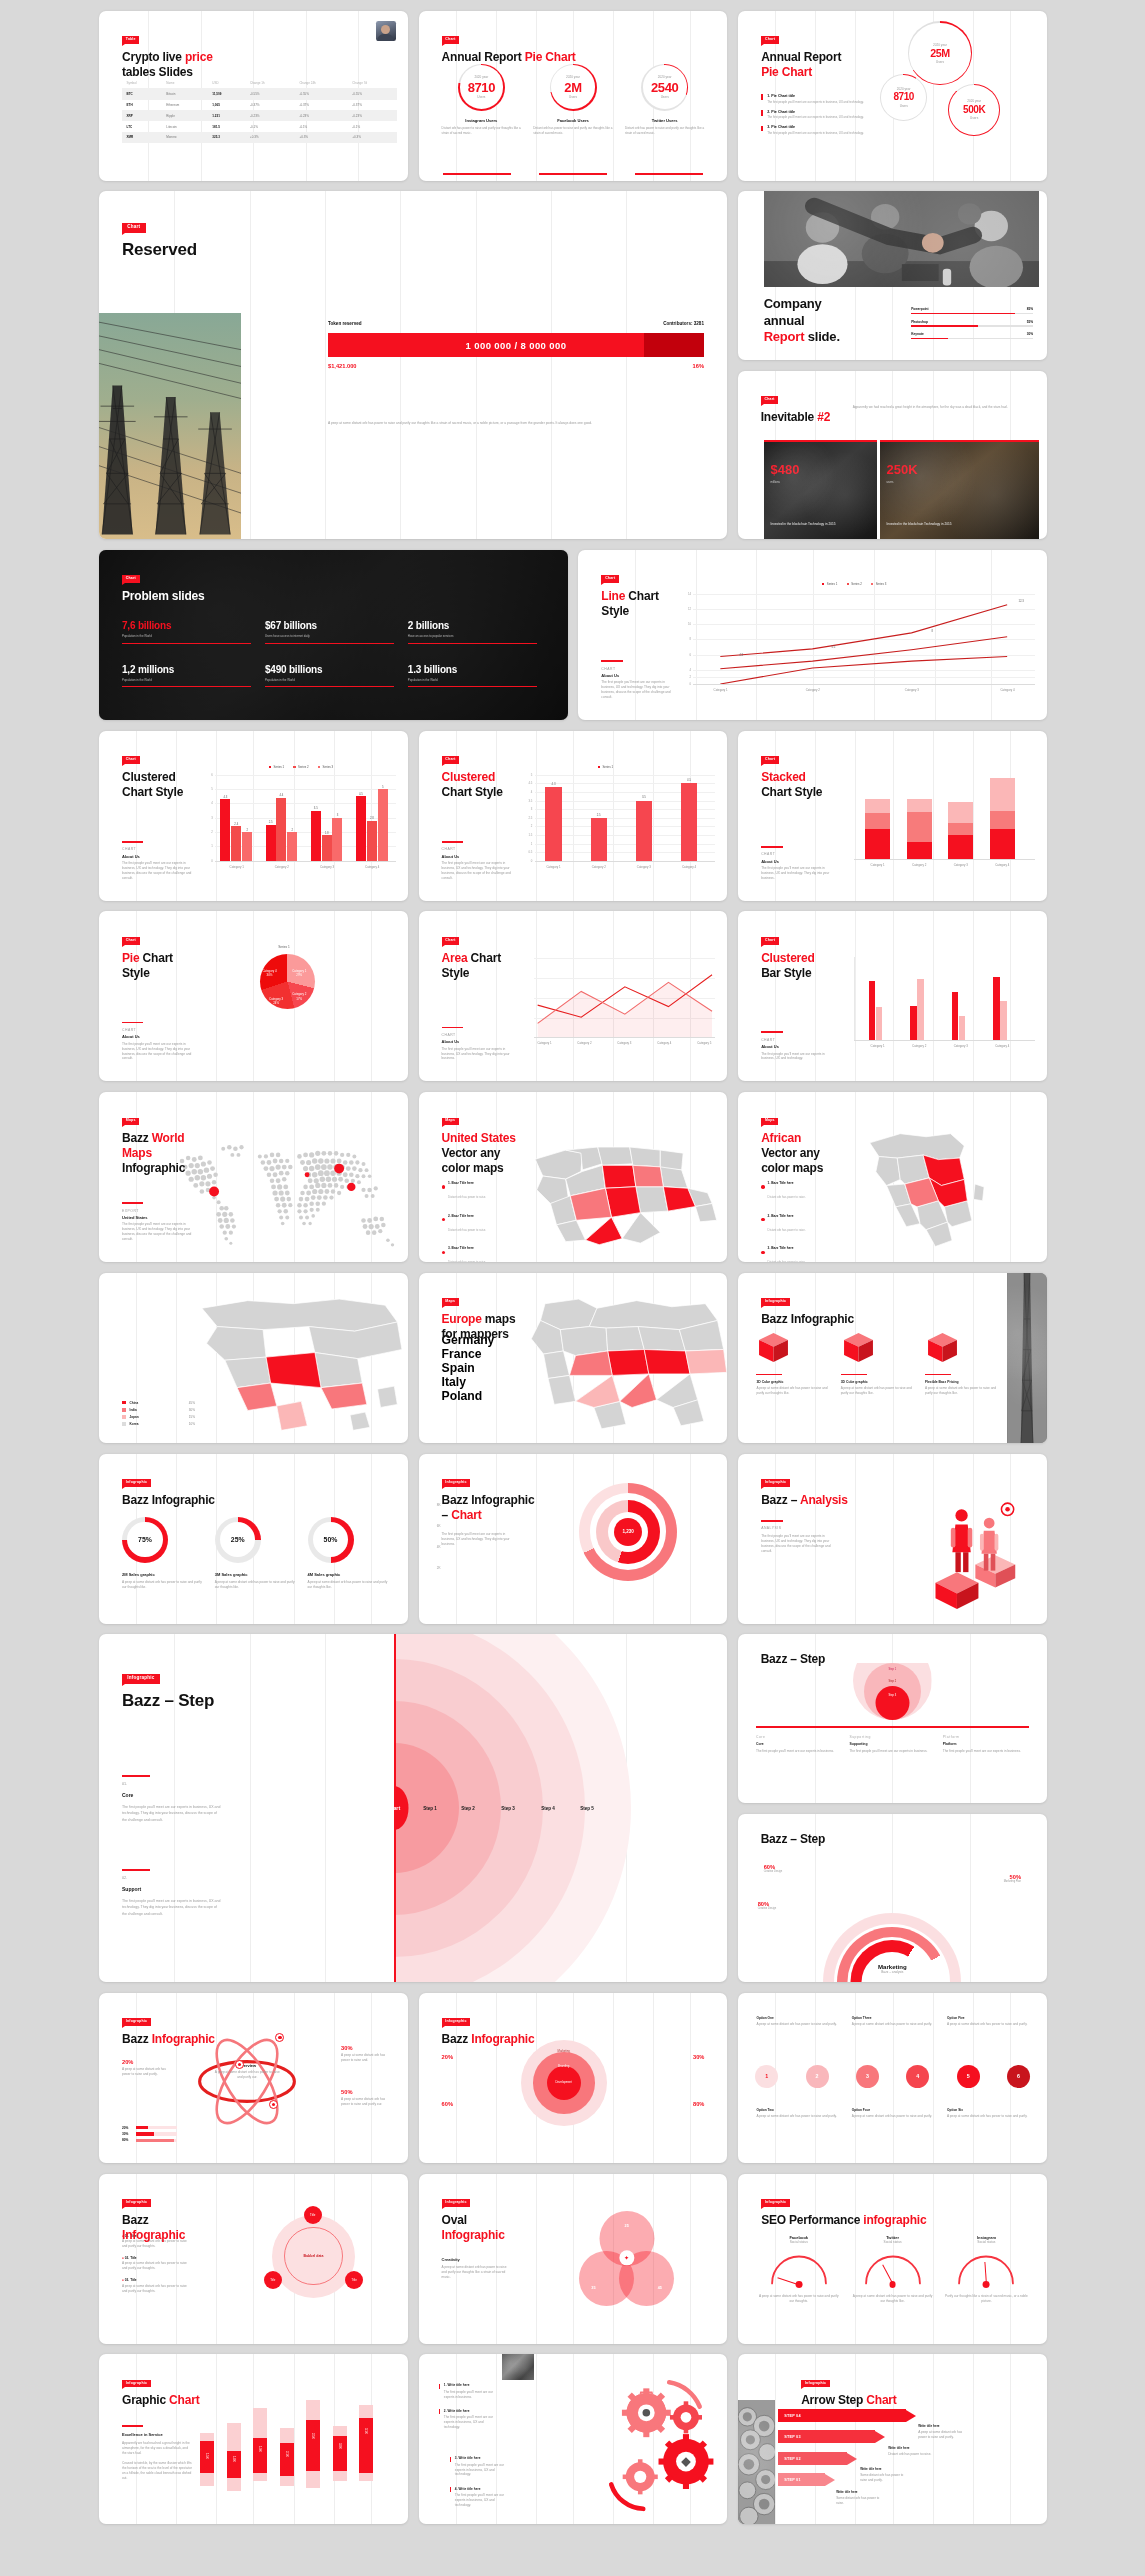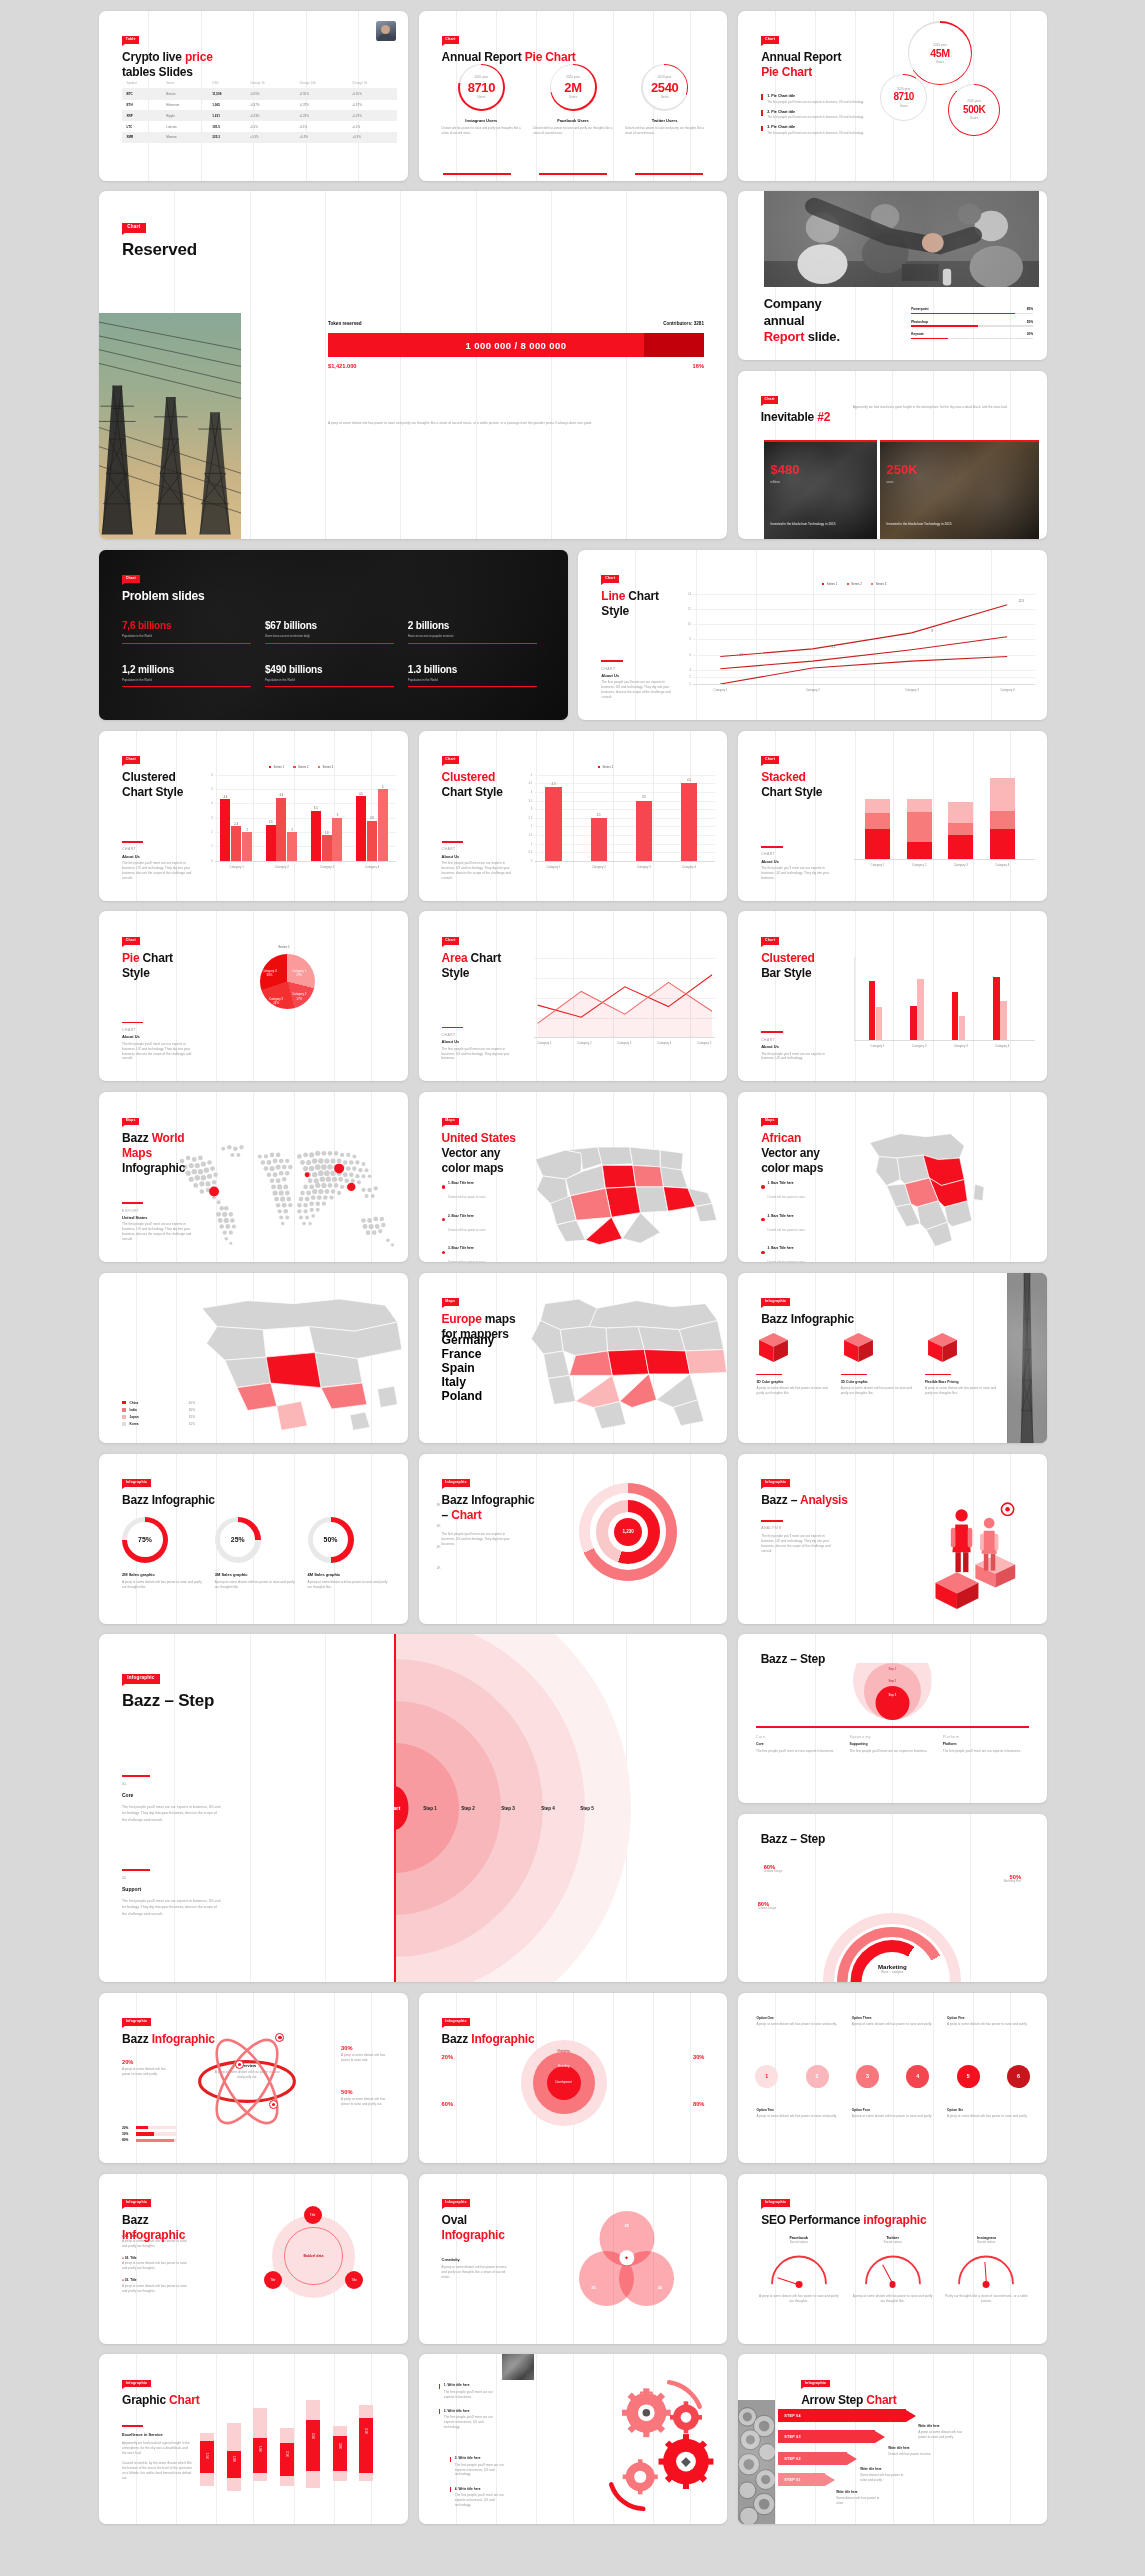--- a/index.html
+++ b/index.html
@@ -358,21 +358,21 @@
             <b>3. Pie Chart title</b>
             <span>The first people you'll meet are our experts in business, UX and technology.</span>
           </div>
         </div>
       </div>
 
       <div class="ring" style="position:absolute;left:55%;top:10.7px;width:64px;height:64px;background:conic-gradient(#f5101f 0 66%, #e0e0e0 66% 100%);">
         <div style="position:absolute;inset:1.2px;background:#fff;border-radius:50%"></div>
         <div class="inner">
           <span class="yr">2020 year</span>
-          <span class="val" style="font-size:10.7px">45M</span>
+          <span class="val" style="font-size:10.7px">25M</span>
           <span class="un">Users</span>
         </div>
       </div>
       <div class="ring" style="position:absolute;left:46%;top:63px;width:47px;height:47px;background:conic-gradient(#f5101f 0 9%, #e0e0e0 9% 100%);">
         <div style="position:absolute;inset:1.2px;background:#fff;border-radius:50%"></div>
         <div class="inner">
           <span class="yr">2020 year</span>
           <span class="val" style="font-size:10px">8710</span>
           <span class="un">Users</span>
         </div>

